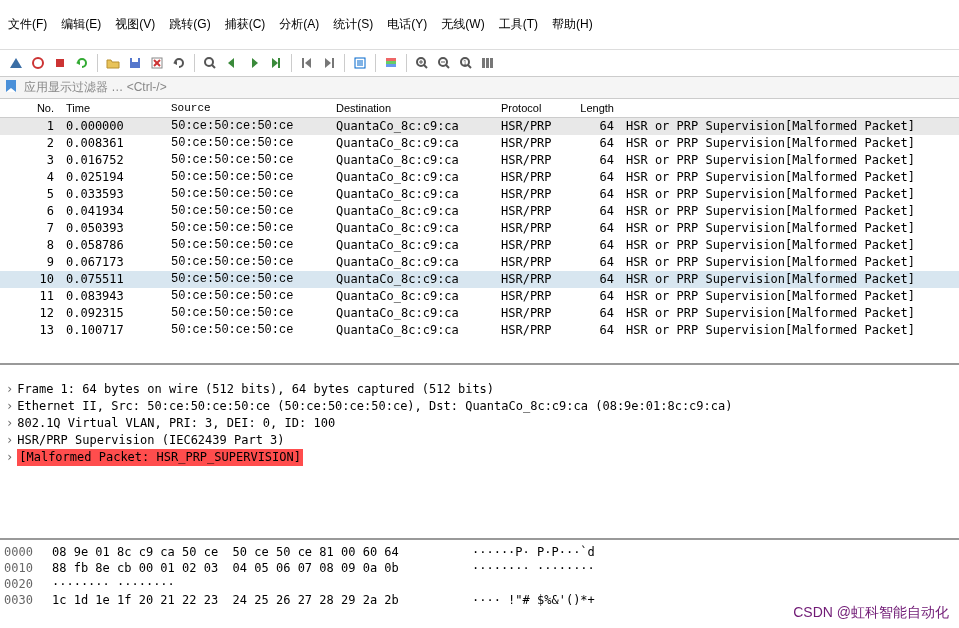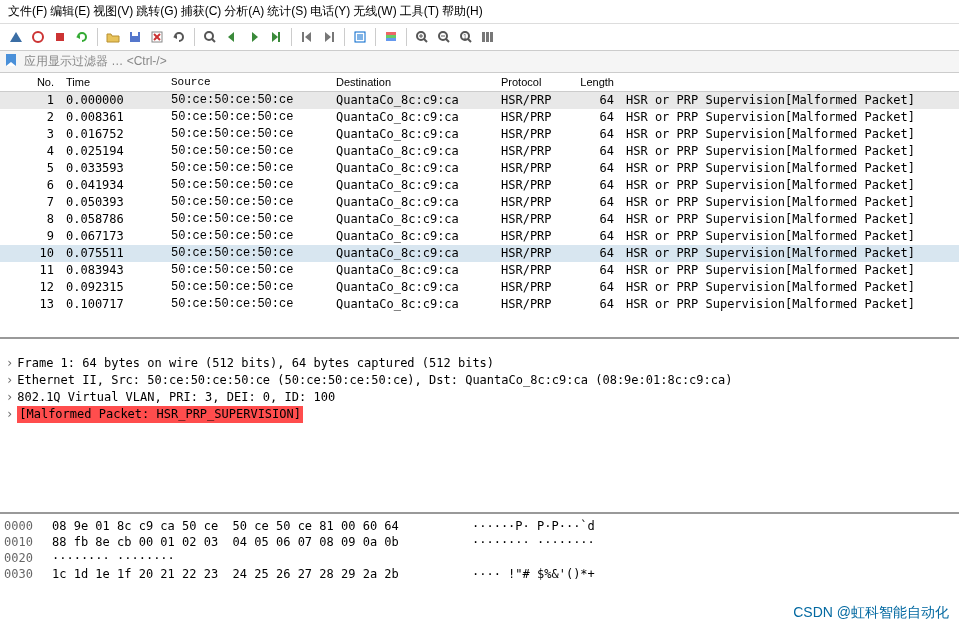--- a/index.html
+++ b/index.html
@@ -1,17 +1,17 @@
 <!DOCTYPE html>
 <html><head>
 <meta charset="utf-8">
 <style>
 * { box-sizing: border-box; margin: 0; padding: 0; }
 body { font-family: "Microsoft YaHei", Arial, sans-serif; font-size: 12px; background: #fff; color: #000; width: 959px; }
-.menubar { display: flex; gap: 3px; padding: 3px 8px; border-bottom: 1px solid #ddd; }
+.menubar { display: flex; gap: 14px; padding: 16px 8px; border-bottom: 1px solid #ddd; }
 .menubar span { cursor: default; }
 .toolbar { display: flex; align-items: center; gap: 2px; padding: 3px 6px; border-bottom: 1px solid #ccc; }
 .toolbar .tbtn { width: 20px; height: 20px; display: flex; align-items: center; justify-content: center; border: 1px solid transparent; }
 .toolbar .sep { width: 1px; height: 18px; background: #ccc; margin: 0 3px; }
 .filterbar { display: flex; align-items: flex-start; padding: 2px 4px; background: #f5f5f5; border-bottom: 1px solid #ccc; }
 .filterbar .icon { width: 16px; height: 16px; margin-right: 4px; }
 .filterbar .hint { color: #888; }
 .pl-header { display: flex; background: #fff; border-bottom: 1px solid #ccc; font-size: 11px; padding: 3px 0; }
 .pl-header > div, .pl-row > div { padding: 0 6px; white-space: nowrap; overflow: hidden; }
 .c-no { width: 60px; text-align: right; }
@@ -27,21 +27,21 @@
 .pl-row.sel-gray { background: #e8e8e8; }
 .details { font-family: Consolas, monospace; font-size: 12px; padding: 16px 6px; height: 175px; overflow: hidden; border-bottom: 2px solid #999; }
 .details .line { line-height: 17px; white-space: nowrap; }
 .details .expander { color: #666; margin-right: 4px; }
 .details .malformed { background: #ff4d4d; color: #000; display: inline-block; padding: 0 2px; }
 .hexpane { font-family: Consolas, monospace; font-size: 12px; padding: 4px 4px; }
 .hexpane .hexrow { display: flex; line-height: 16px; white-space: pre; }
 .hexpane .off { width: 48px; color: #666; }
 .hexpane .hex { width: 420px; }
 .hexpane .asc { }
-.watermark { position: fixed; bottom: 6px; right: 10px; color: #0369a1; font-size: 14px; }
+.watermark { position: fixed; bottom: 6px; right: 10px; color: #701a75; font-size: 14px; }
 svg { display: block; }
 </style>
 </head>
 <body>
 
 <div class="menubar" id="menubar">
     <span>文件(F)</span>
     <span>编辑(E)</span>
     <span>视图(V)</span>
     <span>跳转(G)</span>
@@ -322,20 +322,21 @@
       <div class="c-proto">HSR/PRP</div>
       <div class="c-len">64</div>
       <div class="c-info">HSR or PRP Supervision[Malformed Packet]</div>
     </div>
   </div>
 
 <div class="details" id="details">
     <div class="line"><span class="expander">›</span>Frame 1: 64 bytes on wire (512 bits), 64 bytes captured (512 bits)</div>
     <div class="line"><span class="expander">›</span>Ethernet II, Src: 50:ce:50:ce:50:ce (50:ce:50:ce:50:ce), Dst: QuantaCo_8c:c9:ca (08:9e:01:8c:c9:ca)</div>
     <div class="line"><span class="expander">›</span>802.1Q Virtual VLAN, PRI: 3, DEI: 0, ID: 100</div>
+    <div class="line"><span class="expander">›</span>HSR/PRP Supervision (IEC62439 Part 3)</div>
     <div class="line"><span class="expander">›</span><span class="malformed">[Malformed Packet: HSR_PRP_SUPERVISION]</span></div>
   </div>
 
 <div class="hexpane" id="hexpane">
     <div class="hexrow"><span class="off">0000</span><span class="hex">08 9e 01 8c c9 ca 50 ce  50 ce 50 ce 81 00 60 64</span><span class="asc">······P· P·P···`d</span></div>
     <div class="hexrow"><span class="off">0010</span><span class="hex">88 fb 8e cb 00 01 02 03  04 05 06 07 08 09 0a 0b</span><span class="asc">········ ········</span></div>
     <div class="hexrow"><span class="off">0020</span><span class="asc">········ ········</span></div>
     <div class="hexrow"><span class="off">0030</span><span class="hex">1c 1d 1e 1f 20 21 22 23  24 25 26 27 28 29 2a 2b</span><span class="asc">···· !"# $%&amp;'()*+</span></div>
   </div>
 

